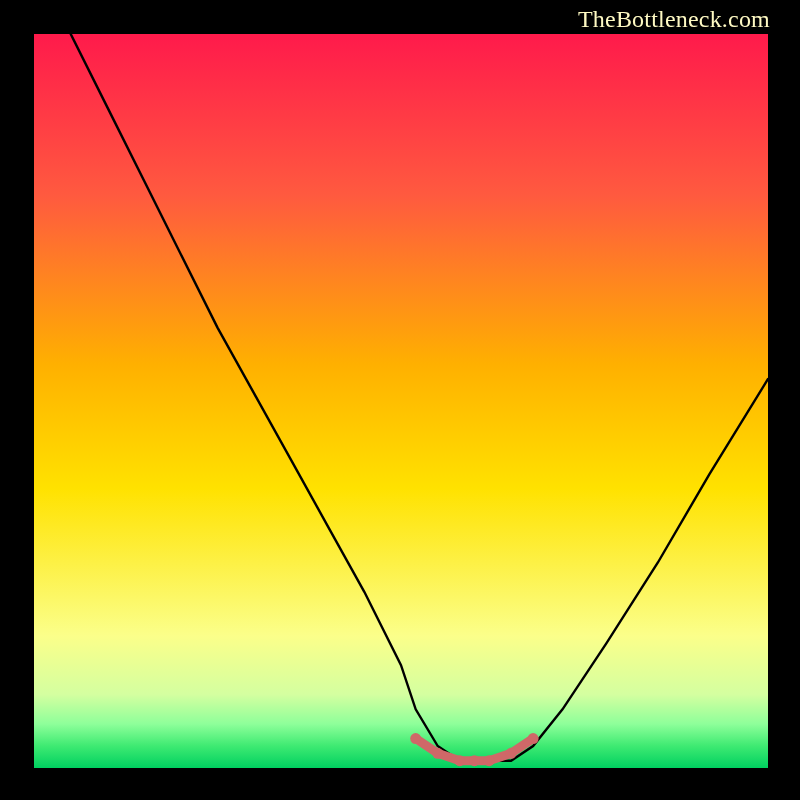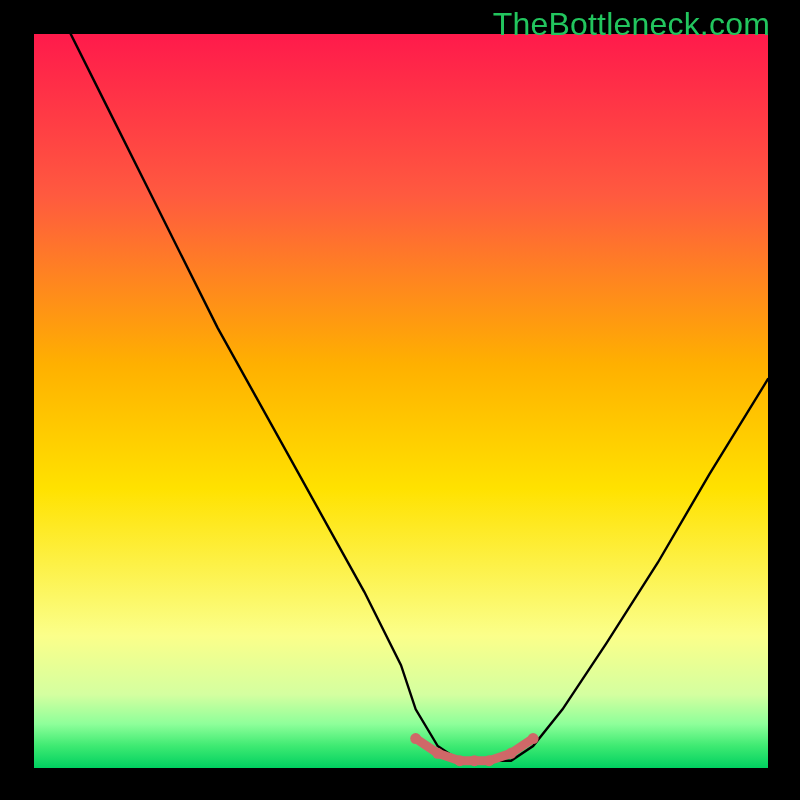--- a/index.html
+++ b/index.html
@@ -25,23 +25,23 @@
     overflow: hidden;
   }
   .gradient-bg {
     position: absolute;
     inset: 0;
   }
   .watermark {
     position: absolute;
     top: 6px;
     right: 30px;
-    color: #22c55e;
-    font-family: Liberation Sans, sans-serif;
-    font-size: 32px;
+    color: #fef9c3;
+    font-family: Liberation Serif, serif;
+    font-size: 24px;
     font-weight: 500;
     letter-spacing: 0.2px;
   }
   svg.curve {
     position: absolute;
     inset: 0;
   }
 </style>
 </head>
 <body>

